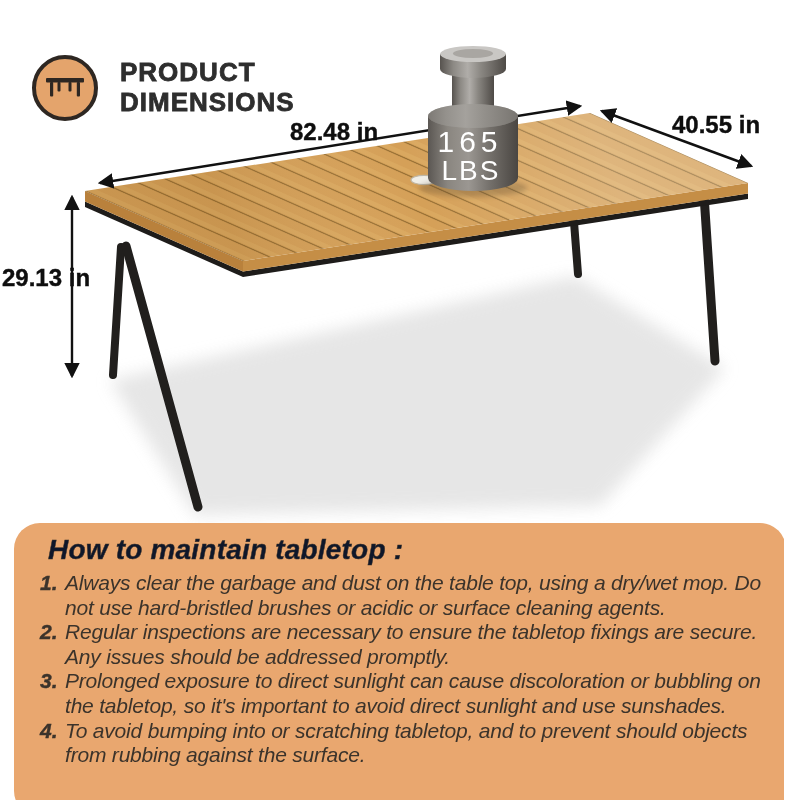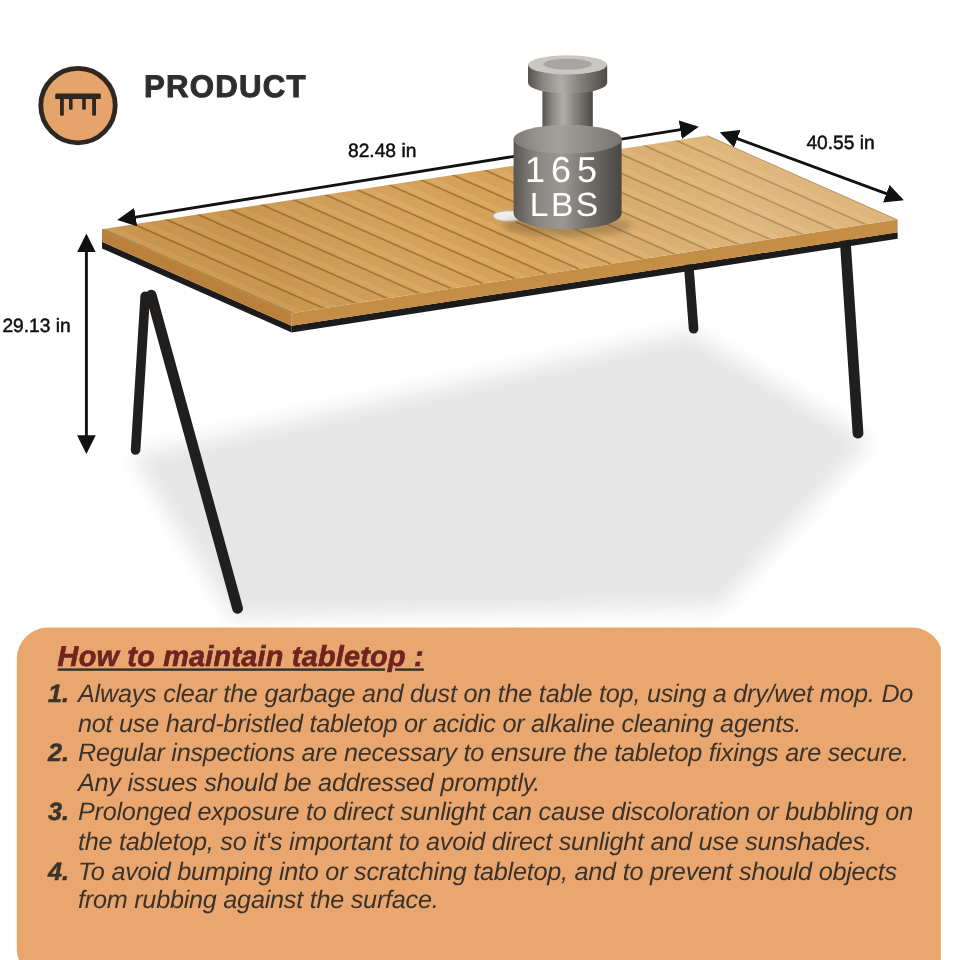--- a/index.html
+++ b/index.html
@@ -13,34 +13,34 @@
     position:absolute;left:32px;top:27px;width:58px;height:58px;border-radius:50%;
     background:#E4A46C;border:4px solid #2E2722;display:flex;align-items:center;justify-content:center;
   }
   .hdr-title{
     position:absolute;left:120px;top:29px;color:#2E2E2E;
     font-size:26px;line-height:30px;font-weight:800;letter-spacing:1px;
     -webkit-text-stroke:0.8px #2E2E2E;
   }
   
   .dim{
-    position:absolute;color:#0E0E0E;font-weight:normal;font-size:16px;
+    position:absolute;color:#0E0E0E;font-weight:bold;font-size:24px;
     -webkit-text-stroke:0.4px #0E0E0E;white-space:nowrap;
   }
   .dim-length{left:290px;top:90px;}
   .dim-width{left:672px;top:83px;}
   .dim-height{left:2px;top:236px;}
   
   .care{
     position:absolute;left:14px;top:495px;width:772px;height:294px;box-sizing:border-box;
     background:#E9A76F;border-radius:26px;padding:9px 16px 0 20px;
     color:#3B332B;font-style:italic;
   }
   .care h2{
-    margin:2px 0 5px 14px;font-size:24px;font-weight:800;color:#7f1d1d;letter-spacing:.2px;text-decoration:underline;
+    margin:2px 0 5px 14px;font-size:28px;font-weight:800;color:#0f172a;letter-spacing:.2px;
     -webkit-text-stroke:.5px #38302A;
   }
   .care ol{margin:0;padding:0 0 0 6px;list-style:none;font-size:21px;line-height:24.6px;}
   .care li{display:flex;}
   .care .num{flex:none;width:25px;font-weight:bold;-webkit-text-stroke:.4px #3B332B;}
   .care .txt{flex:1;letter-spacing:-.2px;}
 </style>
 </head>
 <body>
 
@@ -50,20 +50,21 @@
     <svg width="44" height="34" viewBox="0 0 44 34">
       <rect x="3" y="7" width="38" height="4.6" rx="1" fill="#2E2722"></rect>
       <rect x="7" y="11" width="3.2" height="14.5" rx="1" fill="#2E2722"></rect>
       <rect x="14.5" y="11" width="3" height="9.5" rx="1" fill="#2E2722"></rect>
       <rect x="25.5" y="11" width="3" height="9.5" rx="1" fill="#2E2722"></rect>
       <rect x="33.8" y="11" width="3.2" height="14.5" rx="1" fill="#2E2722"></rect>
     </svg>
   </div>
   <div class="hdr-title">
     <div>PRODUCT</div>
+    <div>DIMENSIONS</div>
   </div>
 
   <svg width="800" height="500" viewBox="0 0 800 500" style="position:absolute;left:0;top:0;">
     <defs>
       <pattern id="slats" patternUnits="userSpaceOnUse" width="26.894" height="600" patternTransform="matrix(0.98828,-0.15264,0.91429,0.40508,85,163)">
         <rect x="0" y="0" width="26.894" height="600" fill="#9C7336"></rect>
         <rect x="1.2" y="0" width="24.5" height="600" fill="#D5A058"></rect>
         <rect x="2.6" y="0" width="8" height="600" fill="#DBAA60" opacity="0.8"></rect>
       </pattern>
       <linearGradient id="topLight" gradientUnits="userSpaceOnUse" x1="590" y1="85" x2="243" y2="233">
@@ -137,21 +138,21 @@
 
   <div class="dim dim-length">82.48 in</div>
   <div class="dim dim-width">40.55 in</div>
   <div class="dim dim-height">29.13 in</div>
 
   <section class="care">
     <h2>How to maintain tabletop :</h2>
     <ol>
       <li>
         <span class="num">1.</span>
-        <span class="txt">Always clear the garbage and dust on the table top, using a dry/wet mop. Do not use hard-bristled tabletop or acidic or alkaline cleaning agents.</span>
+        <span class="txt">Always clear the garbage and dust on the table top, using a dry/wet mop. Do not use hard-bristled brushes or acidic or surface cleaning agents.</span>
       </li>
       <li>
         <span class="num">2.</span>
         <span class="txt">Regular inspections are necessary to ensure the tabletop fixings are secure. Any issues should be addressed promptly.</span>
       </li>
       <li>
         <span class="num">3.</span>
         <span class="txt">Prolonged exposure to direct sunlight can cause discoloration or bubbling on the tabletop, so it's important to avoid direct sunlight and use sunshades.</span>
       </li>
       <li>

